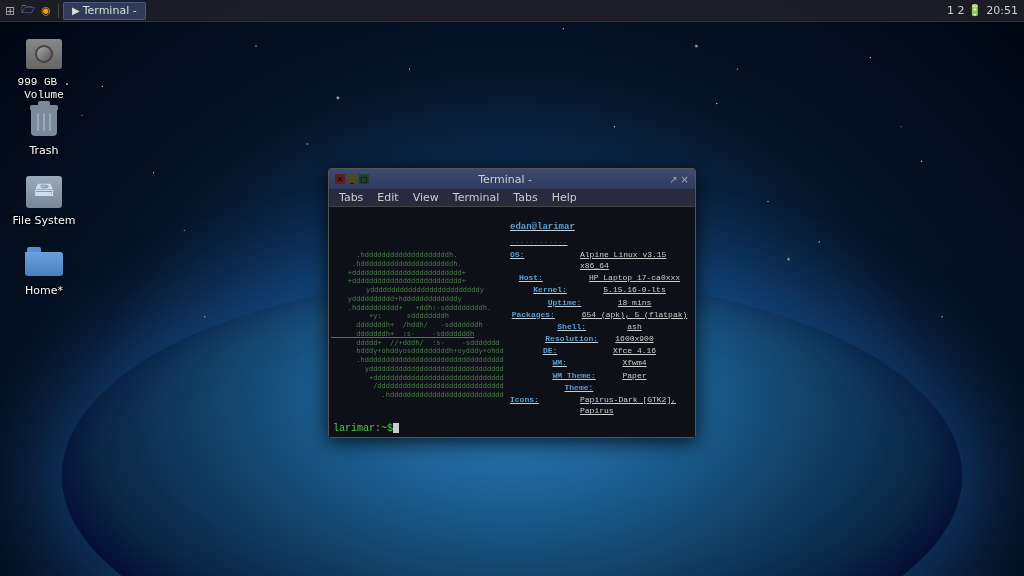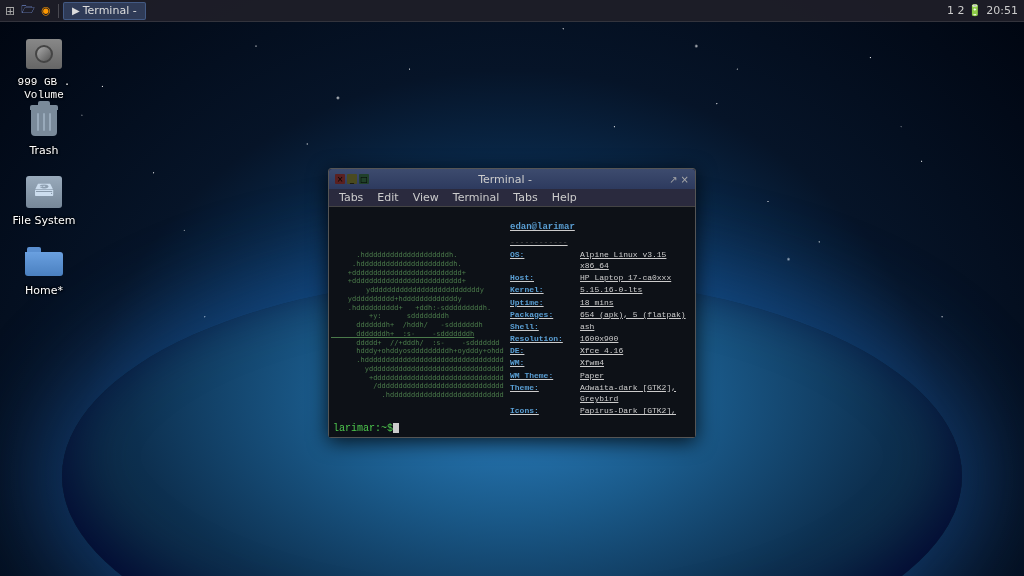--- a/index.html
+++ b/index.html
@@ -385,20 +385,21 @@
       font-family: 'Courier New', monospace;
       font-size: 8px;
       line-height: 1.4;
       color: #ccc;
       text-decoration: underline;
     }
 
     .info-line {
       display: flex;
       margin-bottom: 1px;
+      justify-content: center;
     }
 
     .info-key {
       color: #5a9fd4;
       font-weight: bold;
       min-width: 70px;
     }
 
     .info-value {
       color: #ccc;
@@ -596,21 +597,20 @@
       <div class="info-line">
         <span class="info-key">WM:</span>
         <span class="info-value">Xfwm4</span>
       </div>
       <div class="info-line">
         <span class="info-key">WM Theme:</span>
         <span class="info-value">Paper</span>
       </div>
       <div class="info-line">
         <span class="info-key">Theme:</span>
-        <span class="info-value">Adwaita-dark [GTK2], Greybird</span>
       </div>
       <div class="info-line">
         <span class="info-key">Icons:</span>
         <span class="info-value">Papirus-Dark [GTK2], Papirus</span>
       </div>
       <div class="info-line">
         <span class="info-key">Terminal:</span>
         <span class="info-value">xfce4-terminal</span>
       </div>
 

